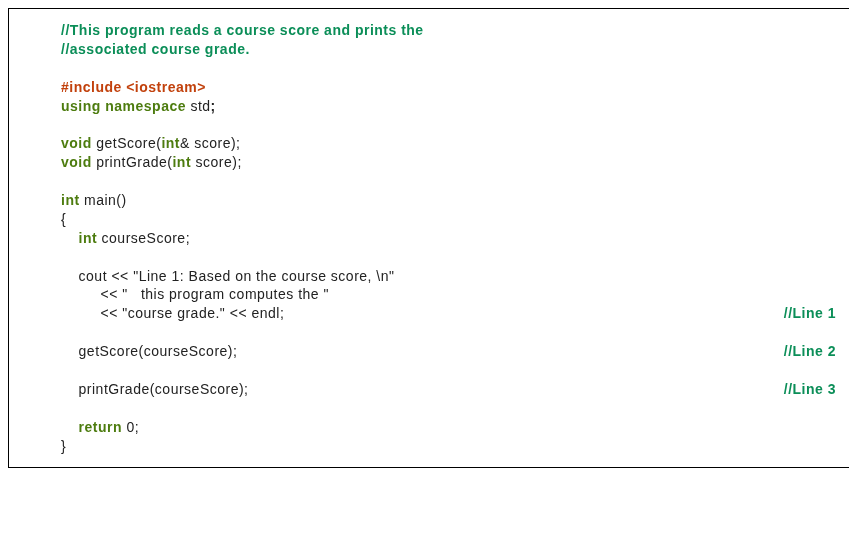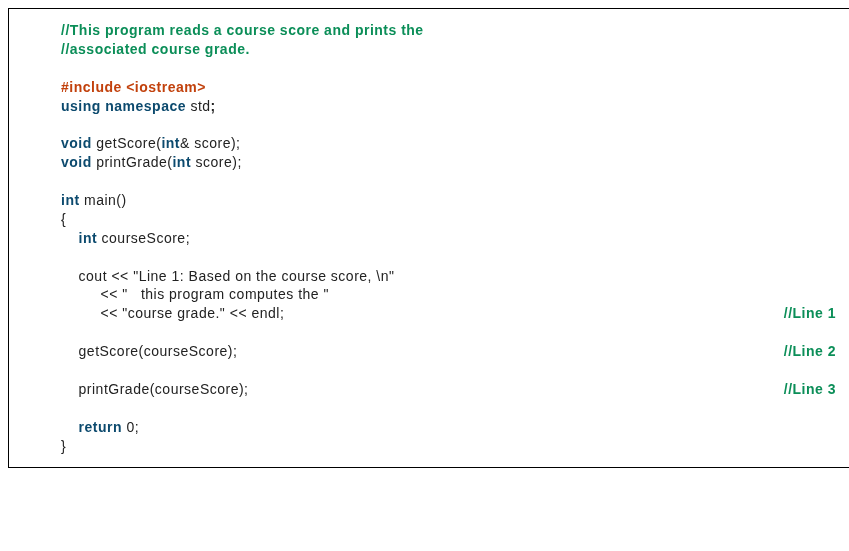--- a/index.html
+++ b/index.html
@@ -15,21 +15,21 @@
       width: 849px;
       box-sizing: border-box;
       padding: 12px 12px 12px 52px;
     }
     pre {
       margin: 8px;
       font-family: Liberation Sans, sans-serif;
       white-space: pre;
       letter-spacing: 0.5px;
     }
-    .kw    { color: #0c4a6e; font-weight: bold; }   
+    .kw    { color: #4d7c0f; font-weight: bold; }   
     .cm    { color: #0b8e58; font-weight: bold; }   
     .id    { color: #222; text-align: center; }                         
     .pp    { color: #c2410c; font-weight: bold; }   
     .semi  { font-weight: bold; }
     .line { display: block; min-height: 1.35em; }
     .code-row { display: flex; justify-content: space-between; align-items: baseline; }
     .code-row > span:last-child { padding-right: 8px; }
   </style>
 </head>
 <body>

